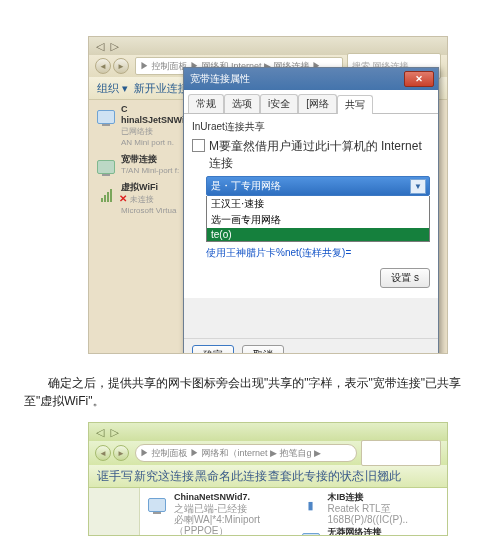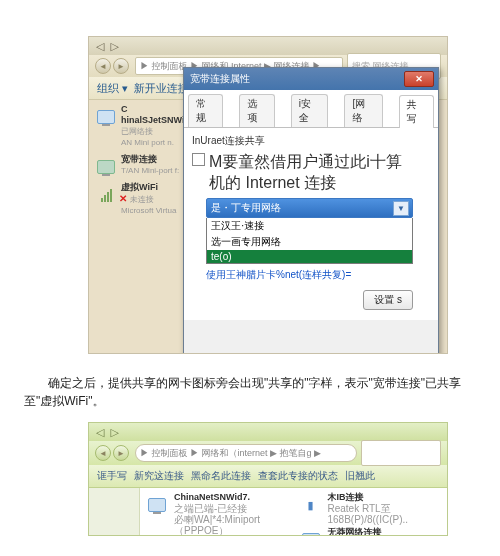--- a/index.html
+++ b/index.html
@@ -141,40 +141,40 @@
   position:absolute;right:4px;top:3px;
   width:28px;height:14px;
   background: linear-gradient(#e07a6a,#c9412b);
   border:1px solid #8f2c1c;border-radius:2px;
   color:#fff;display:flex;align-items:center;justify-content:center;
   font-size:9px;font-weight:bold;
 }
 .tabs {
   display:flex; background:#fff;
   padding: 4px 4px 0 4px;
-  gap:16px;
+  gap:0;
   border-bottom:1px solid #c0c0c0;
   font-size:10px;
 }
 .tab {
   padding: 2px 7px;
   background:#f4f4f4;
   border:1px solid #c8c8c8;
   border-bottom:none;
   border-radius: 3px 3px 0 0;
   color:#333;
 }
 .tab.selected{background:#fff;position:relative;top:1px;}
 .tabcontent {
   background:#fff;
-  padding:6px 25px 10px 8px;
+  padding:6px 8px 10px 8px;
   min-height: 166px;
 }
 .sectionlabel{font-size:10px;color:#333;}
-.chkline{display:flex;align-items:flex-start;gap:4px;margin:4px 0;font-size:16px;color:#333;}
+.chkline{display:flex;align-items:flex-start;gap:4px;margin:4px 0;font-size:12px;color:#333;}
 .chkbox{width:11px;height:11px;border:1px solid #888;background:#fff;flex-shrink:0;margin-top:1px;}
 .smalltext{font-size:10px;color:#444;margin:4px 0 2px 14px;}
 .dropdn{
   height:18px;border:1px solid #3c78c3;background:linear-gradient(#4f92e0,#2e6fc0);
   color:#fff;border-radius:2px;display:flex;align-items:center;padding:0 4px;font-size:10px;
   margin-left:14px;position:relative;
 }
 .dropdn .arr{position:absolute;right:3px;top:2px;width:14px;height:13px;background:#e5eef9;border:1px solid #7aa5d5;color:#3365a2;display:flex;align-items:center;justify-content:center;font-size:8px;}
 .droplist{
   margin-left:14px;border:1px solid #7a7a7a;border-top:none;background:#fff;font-size:10px;
@@ -208,21 +208,21 @@
   background:#d9e7b8;
   border:1px solid #bccc8e;
   overflow:hidden;
   position:relative;
 }
 .ss2 .titlestrip{background:linear-gradient(#e3efc6,#cfe0a0);color:#6a7a44;}
 .ss2 .addressbar{height:24px;background:linear-gradient(#e8f2cf,#d6e6a8);}
 .ss2 .nav-circ{background:linear-gradient(#f0f6e0,#c8d998);border-color:#a6bb6f;}
 .ss2 .addr-field{background:#fff;border-radius:9px;}
 .ss2 .search-box{width:70px;}
-.ss2 .toolbarstrip{height:22px;background:linear-gradient(#eef5d8,#dce9b2);border-bottom:1px solid #c0d18e;color:#3a5a89;font-size:10px;gap:7px;align-items:center;}
+.ss2 .toolbarstrip{height:22px;background:linear-gradient(#eef5d8,#dce9b2);border-bottom:1px solid #c0d18e;color:#3a5a89;font-size:12px;gap:1px;align-items:center;}
 .ss2-content{
   display:flex;background:#fff;height:50px;
 }
 .ss2-left{width:46px;background:#edf1e0;border-right:1px solid #d4dbb9;padding:4px 2px;font-size:9px;color:#335b92;}
 .ss2-col{flex:1;padding:4px 6px;}
 .ss2-item{display:flex;gap:6px;margin-bottom:2px;}
 .ss2-item .lbl{font-size:9px;line-height:11px;}
 .ss2-item .lbl .tt{font-weight:bold;color:#2e2e2e;}
 .ss2-item .lbl .sub{color:#999;font-size:10px;}
 .shared-pill{

